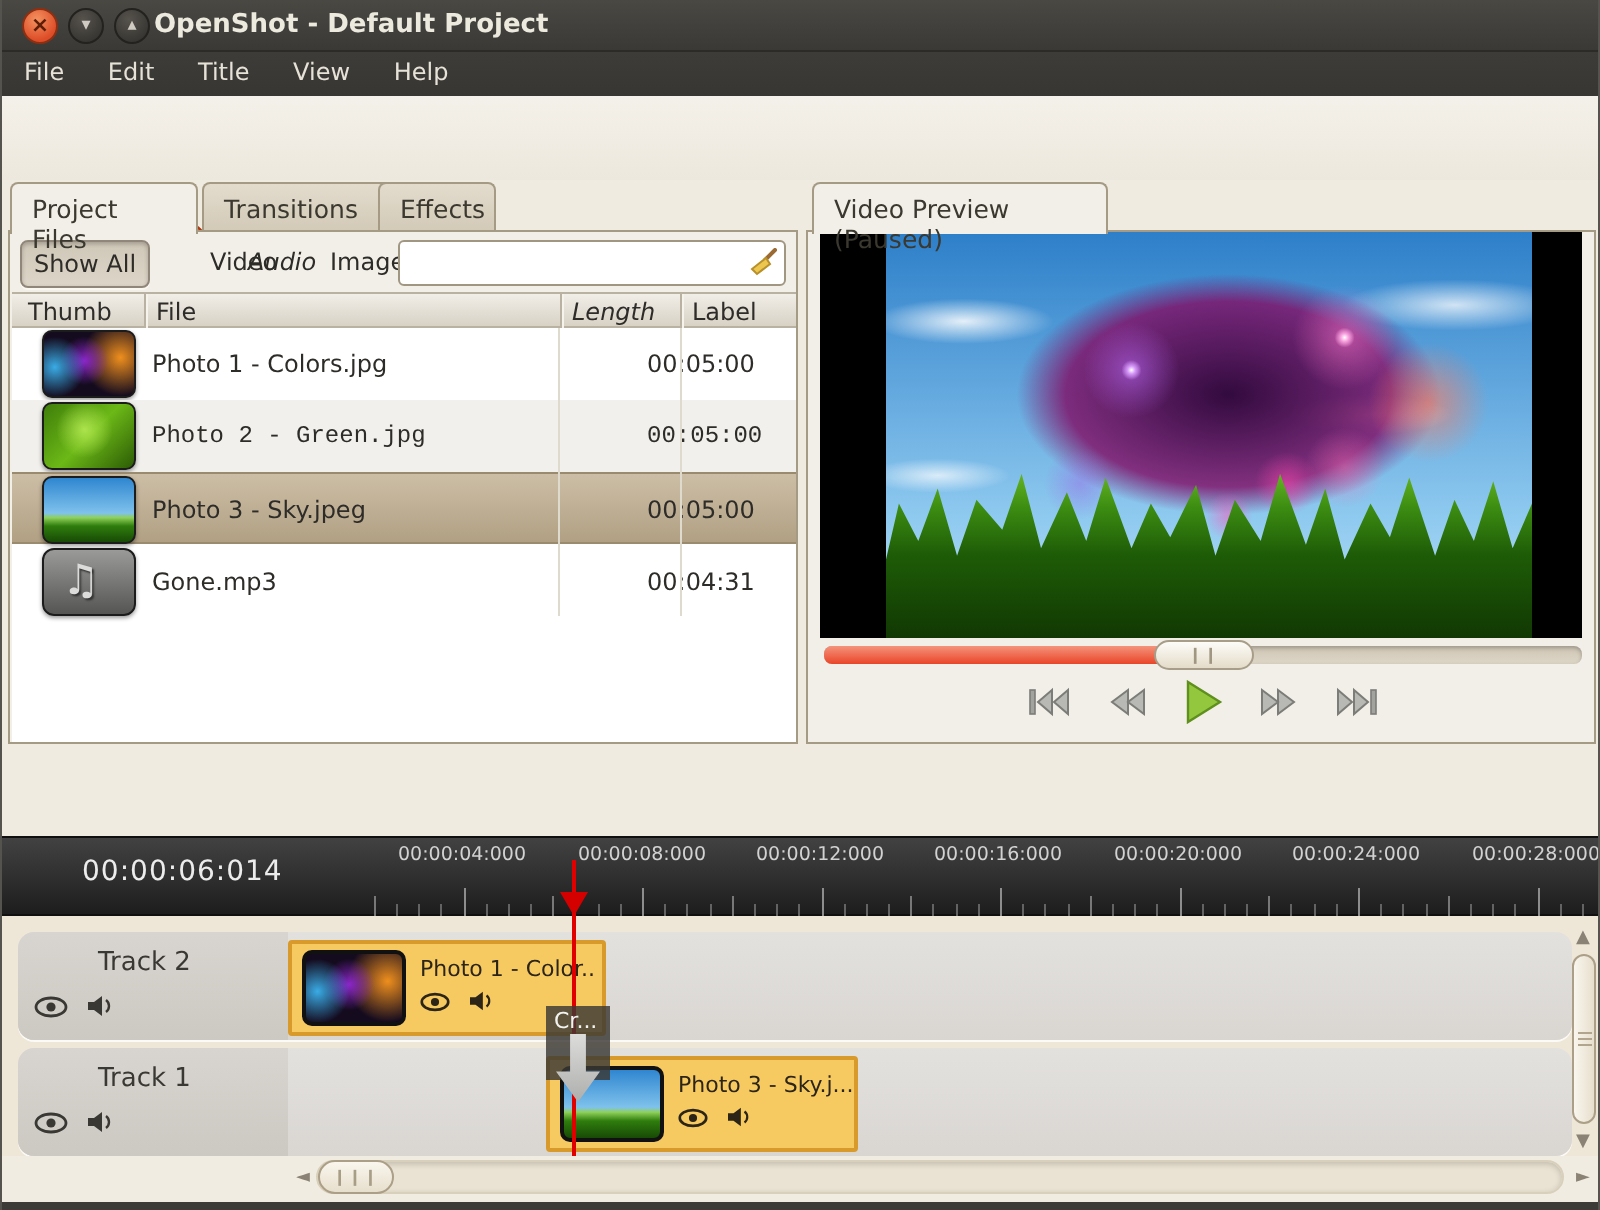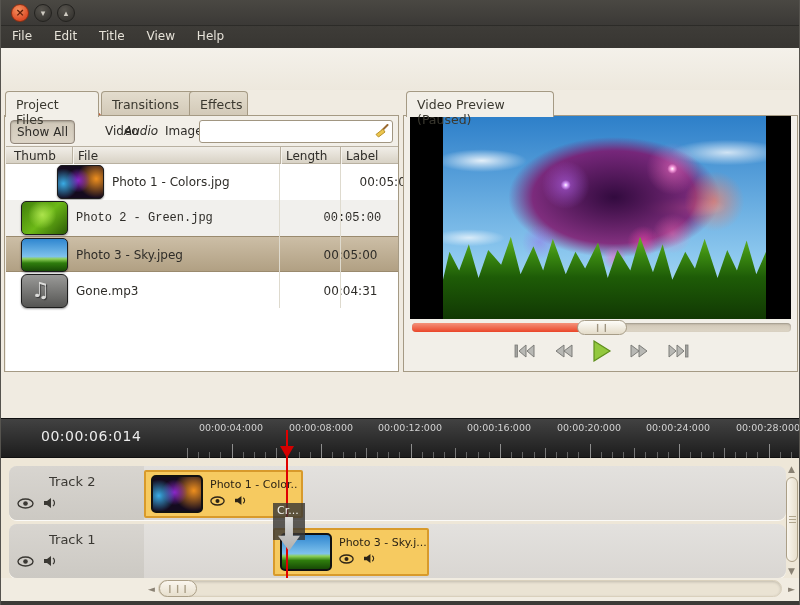--- a/index.html
+++ b/index.html
@@ -192,20 +192,21 @@
 </style>
 </head>
 <body>
 
 <div id="app">
 
   <div class="titlebar">
     <div class="winbtn close">×</div>
     <div class="winbtn minmax min">▾</div>
     <div class="winbtn minmax max">▴</div>
+    <div class="title-text">OpenShot - Default Project</div>
   </div>
 
   <div class="menubar">
     <span class="menu-item">File</span>
     <span class="menu-item">Edit</span>
     <span class="menu-item">Title</span>
     <span class="menu-item">View</span>
     <span class="menu-item">Help</span>
   </div>
 
@@ -257,29 +258,29 @@
         <svg width="15" height="15" viewBox="0 0 15 15">
           <path d="M13.5 1 L8.5 6" stroke="#9a6a32" stroke-width="2" stroke-linecap="round"></path>
           <path d="M9 5 L11 8 L4.5 13 L2 10.5 Z" fill="#ecc64e" stroke="#b8902a" stroke-width="1"></path>
         </svg>
       </span>
     </div>
 
     <div class="thead">
       <span class="th" style="left:8px;">Thumb</span>
       <span class="th" style="left:72px;">File</span>
-      <span class="th" style="left:280px;">Length</span>
+      <span class="th" style="left:280px;font-style:italic;">Length</span>
       <span class="th" style="left:340px;">Label</span>
       <div class="th-sep" style="left:66px;"></div>
       <div class="th-sep" style="left:274px;"></div>
       <div class="th-sep" style="left:334px;"></div>
     </div>
 
     <div class="tbody">
-      <div class="trow" style="top:0;margin-left:36px;">
+      <div class="trow" style="top:0;">
         <div class="thumb colors"></div>
         <span class="fname">Photo 1 - Colors.jpg</span>
         <span class="flen">00:05:00</span>
       </div>
       <div class="trow alt" style="top:36px;font-family:Liberation Mono, monospace;">
         <div class="thumb green"></div>
         <span class="fname">Photo 2 - Green.jpg</span>
         <span class="flen">00:05:00</span>
       </div>
       <div class="trow selected" style="top:72px;">

